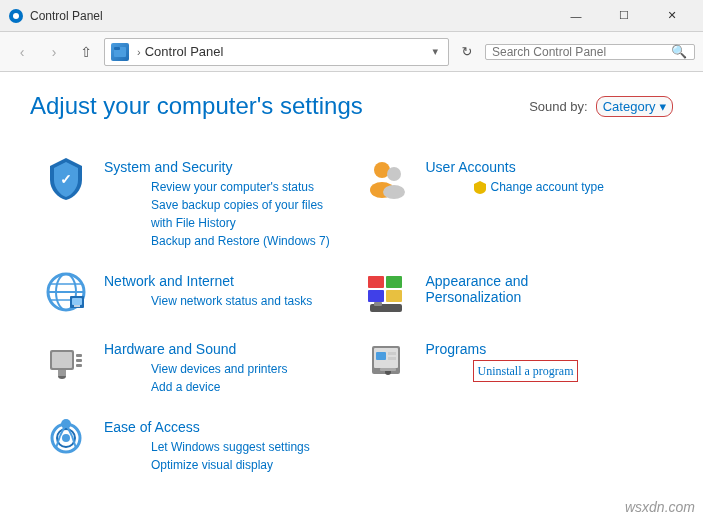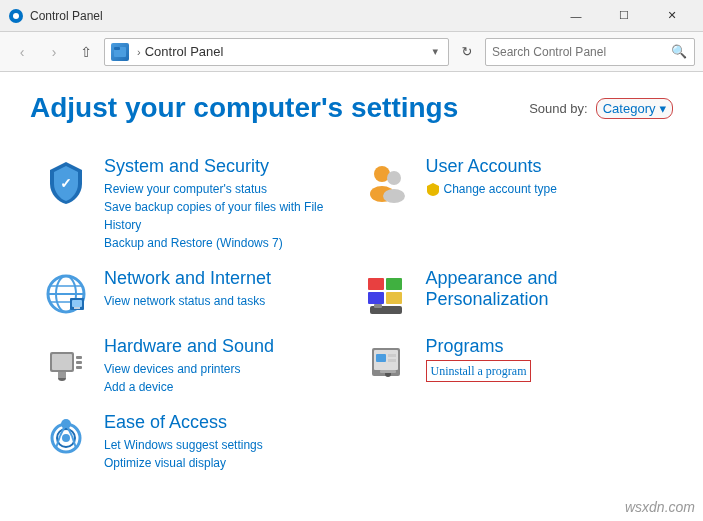--- a/index.html
+++ b/index.html
@@ -122,21 +122,21 @@
       align-items: center;
       justify-content: center;
       background: transparent;
       border: none;
       cursor: pointer;
       color: #555;
       font-size: 13px;
     }
     .search-box {
       width: 210px;
-      height: 28px;
+      height: 16px;
       border: 1px solid #bbb;
       background: #fff;
       display: flex;
       align-items: center;
       padding: 0 6px;
       border-radius: 2px;
     }
     .search-input {
       border: none;
       outline: none;
@@ -158,22 +158,22 @@
     }
 
     
     .header-row {
       display: flex;
       align-items: center;
       justify-content: space-between;
       margin-bottom: 24px;
     }
     .page-heading {
-      font-size: 28px;
-      font-weight: 700;
+      font-size: 24px;
+      font-weight: 400;
       color: #0072c6;
     }
     .viewby {
       display: flex;
       align-items: center;
       gap: 8px;
       font-size: 13px;
       color: #333;
     }
     .viewby-label { color: #555; }
@@ -206,31 +206,33 @@
     .cat-icon {
       width: 52px;
       height: 52px;
       flex-shrink: 0;
       display: flex;
       align-items: center;
       justify-content: center;
     }
     .cat-content { flex: 1; }
     .cat-title {
-      font-size: 18px;
+      font-size: 14px;
       color: #0072c6;
       cursor: pointer;
       margin-bottom: 3px;
+      margin-top: 7px;
     }
     .cat-link {
       font-size: 12px;
       color: #0072c6;
       cursor: pointer;
       display: block;
       line-height: 1.5;
+      margin-left: 47px;
     }
     .cat-link.highlighted {
       border: 1.5px solid #cc3333;
       padding: 1px 4px;
       display: inline-block;
       font-family: Liberation Serif, serif;
     }
 
     
     svg { display: block; }

